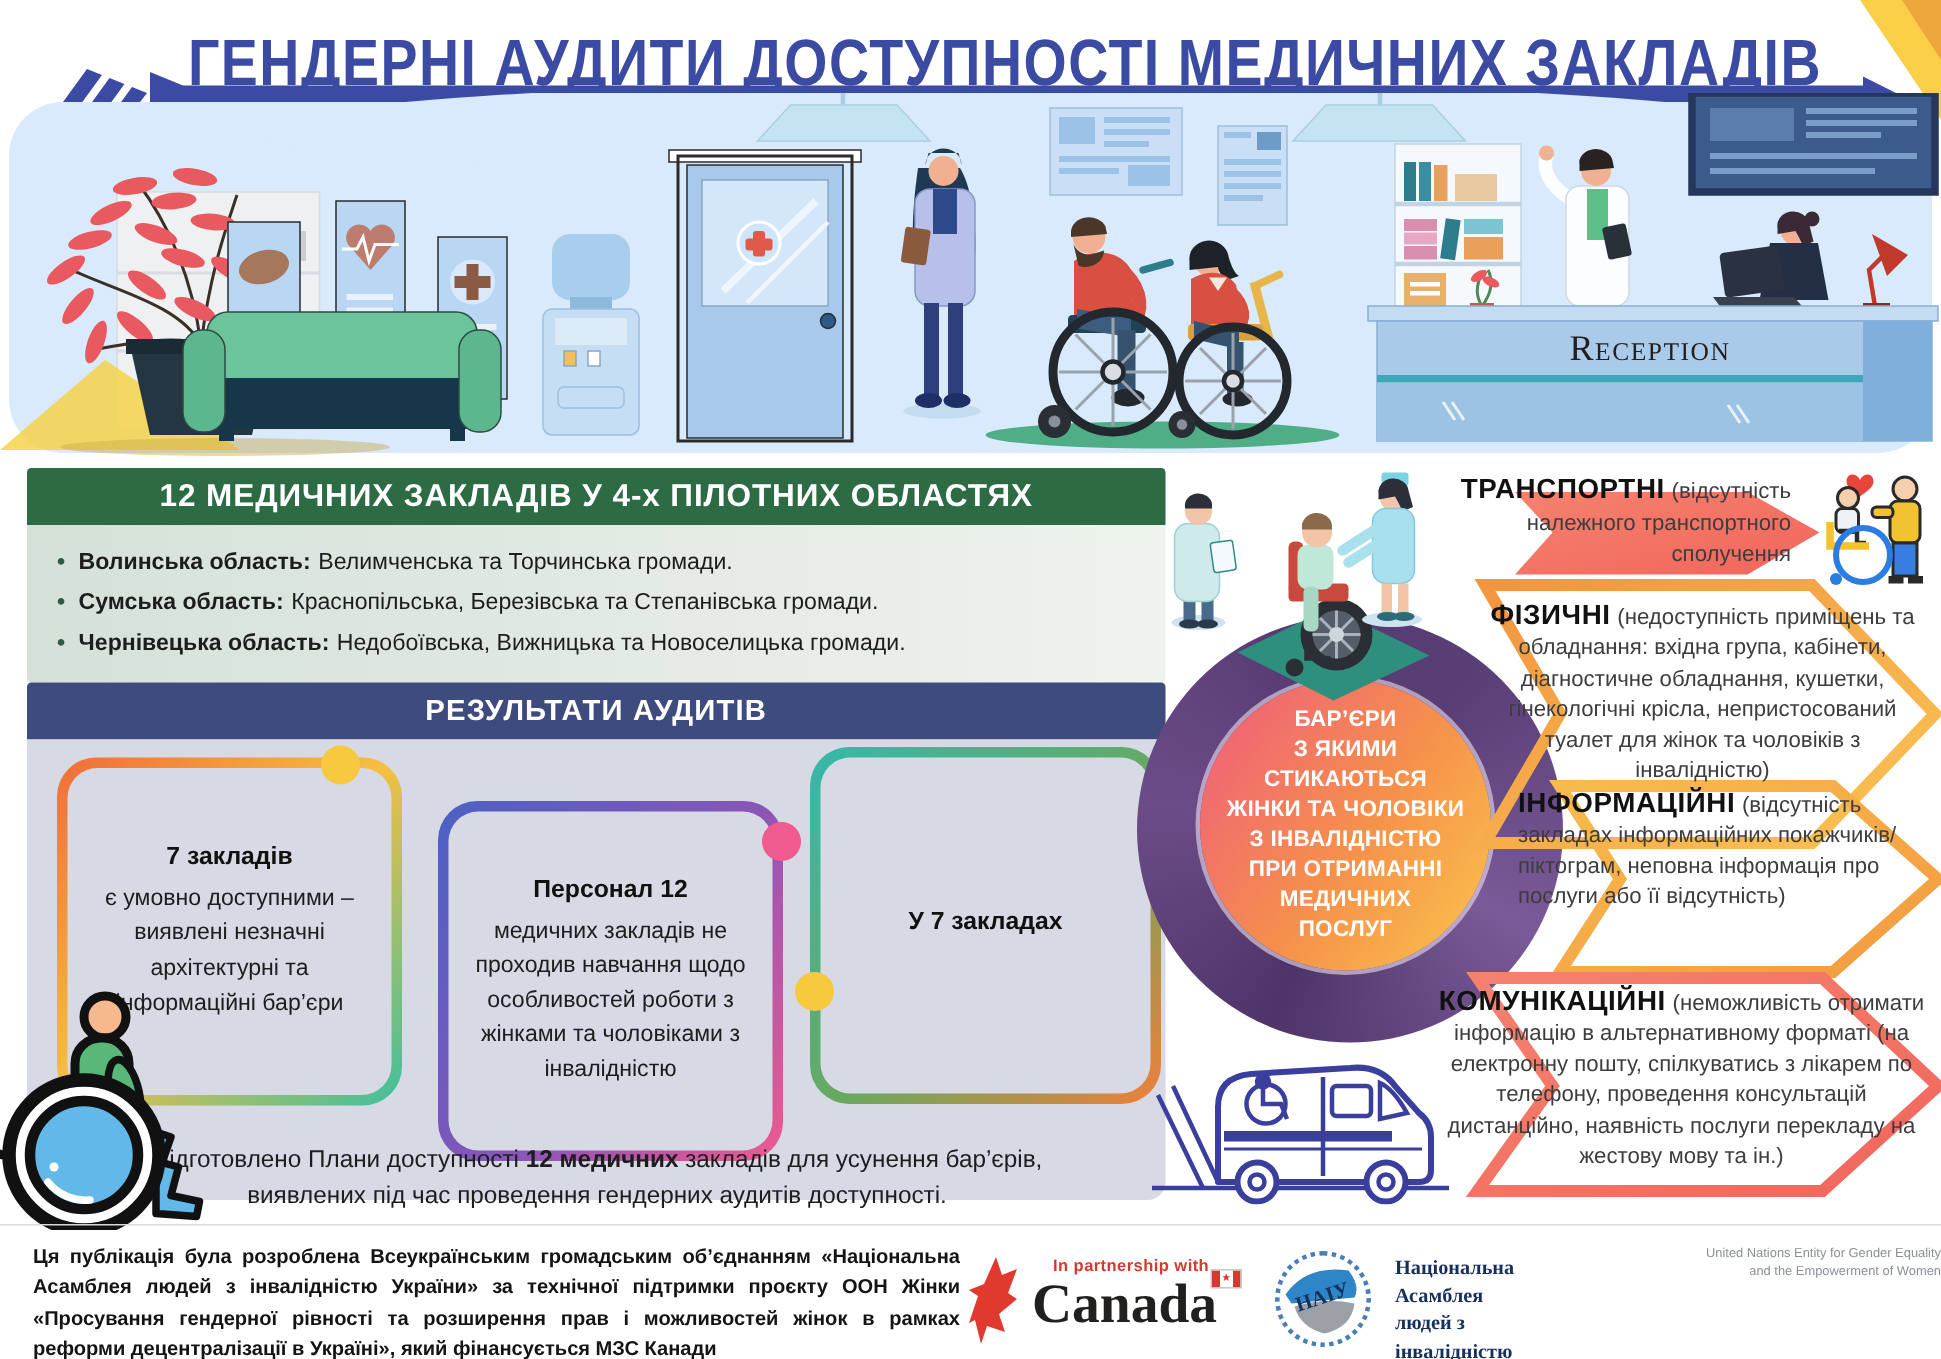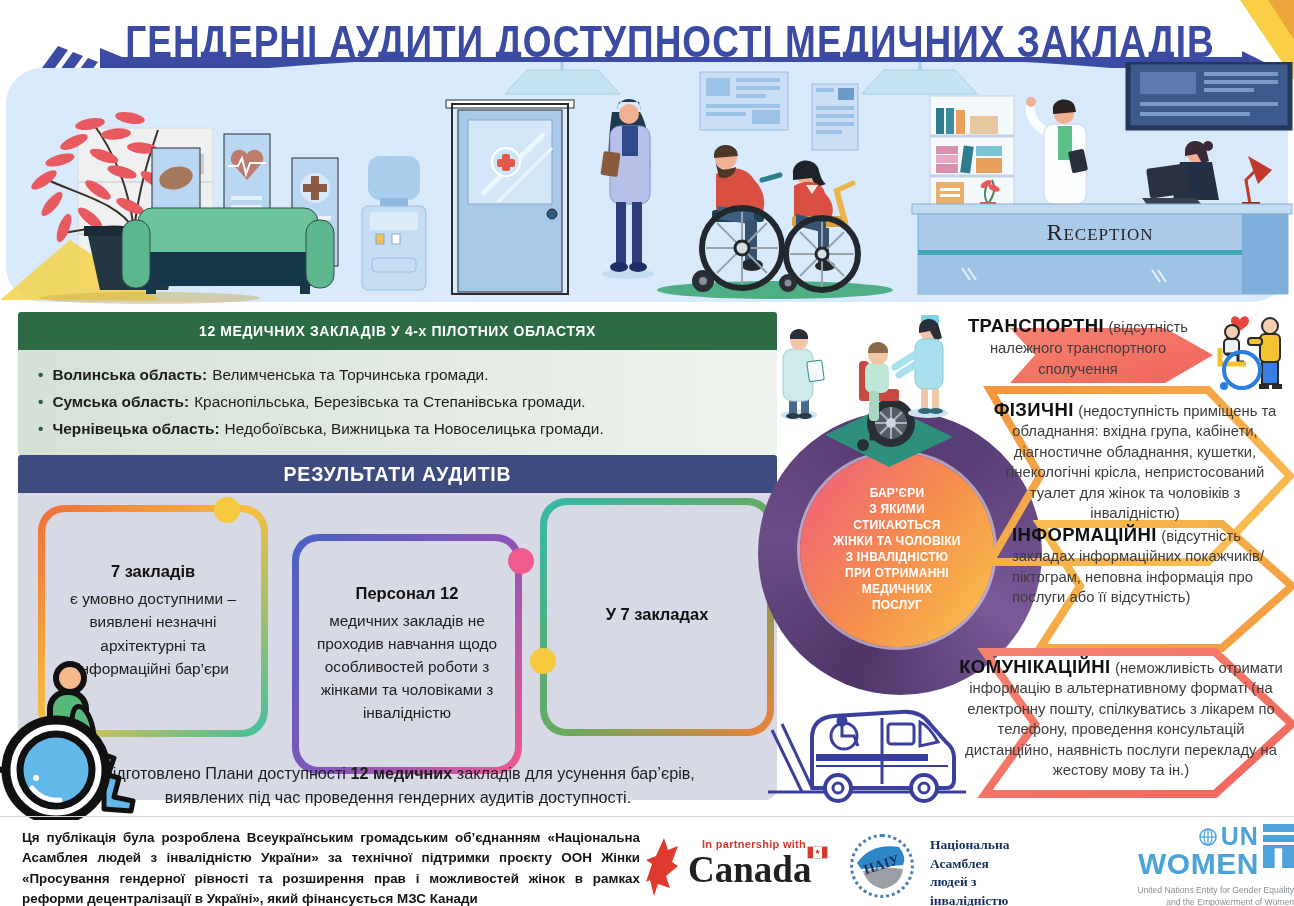--- a/index.html
+++ b/index.html
@@ -14,21 +14,21 @@
   .shaft-tip{left:1242px;top:51px;width:0;height:0;border-left:26px solid #3b4aa3;
              border-top:13px solid transparent;border-bottom:13px solid transparent;}
   .corner-y{left:1240px;top:0;width:54px;height:80px;background:#f8cf47;
             clip-path:polygon(0 0,100% 0,100% 100%);}
   .corner-o{left:1268px;top:0;width:26px;height:40px;background:#eda63c;
             clip-path:polygon(0 0,100% 0,100% 100%);}
 
   
   .pilot{left:18px;top:312px;width:759px;}
   .pilot-h{height:38px;line-height:38px;background:#2d6b45;color:#fff;text-align:center;
-           font-size:14px;font-weight:800;letter-spacing:.6px;border-radius:3px 3px 0 0;}
+           font-size:21px;font-weight:800;letter-spacing:.6px;border-radius:3px 3px 0 0;}
   .pilot-b{background:linear-gradient(90deg,#d5e1d7,#eef3ee);padding:11px 12px 13px 20px;border-radius:0 0 3px 3px;}
   .p-row{font-size:15.4px;color:#1d1d1d;line-height:27px;}
   .p-row .p-dot{color:#2d5c41;font-weight:700;margin-right:9px;}
   .p-row b{margin-right:5px;}
 
   
   .res-banner{left:18px;top:455px;width:759px;height:38px;line-height:38px;background:#3e4b7e;
               color:#fff;text-align:center;font-size:19.5px;font-weight:700;letter-spacing:.8px;border-radius:3px 3px 0 0;}
   .res-body{left:18px;top:493px;width:759px;height:307px;background:#d7d9e4;border-radius:0 0 12px 12px;}
   .card{border-radius:26px;padding:7px;box-sizing:border-box;}
@@ -44,25 +44,25 @@
   .dot-p2{left:508px;top:548px;background:#ef5a8f;}
   .dot-y3{left:530px;top:648px;background:#f6c93f;}
   .note{left:88px;top:746px;width:620px;text-align:center;font-size:16.2px;color:#1d1d1d;line-height:1.45;}
 
   
   .ring{left:758px;top:411px;width:284px;height:284px;border-radius:50%;
         background:conic-gradient(from 40deg,#5a3e76,#7a5a98 22%,#4e3468 45%,#6c4c88 66%,#563a72 85%,#5a3e76);}
   .bcircle{left:800px;top:453px;width:194px;height:194px;border-radius:50%;color:#fff;
            background:linear-gradient(125deg,#f0607a 5%,#f5914b 55%,#fbc04b 95%);
            box-shadow:0 0 0 3px rgba(235,225,242,.6);display:flex;align-items:center;justify-content:center;}
-  .bcircle p{margin:0;white-space:pre-line;text-align:center;font-size:12px;font-weight:800;line-height:1.33;letter-spacing:.2px;}
+  .bcircle p{margin:0;white-space:pre-line;text-align:center;font-size:15px;font-weight:800;line-height:1.33;letter-spacing:.2px;}
   .b-item{margin:0;}
   .b-item .b-head{font-size:18.5px;font-weight:800;color:#111;letter-spacing:.4px;}
   .b-item .b-body{font-size:14.8px;color:#3d3d3d;line-height:1.38;}
-  .bi1{left:962px;top:314px;width:232px;text-align:center;line-height:1.3;}
+  .bi1{left:962px;top:314px;width:232px;text-align:right;line-height:1.3;}
   .bi2{left:988px;top:399px;width:294px;text-align:center;}
   .bi3{left:1012px;top:524px;width:280px;text-align:left;}
   .bi4{left:955px;top:656px;width:332px;text-align:center;}
 
   
   .f-line{left:0;top:816px;width:1294px;height:1px;background:#d9d9d9;}
   .attr{left:22px;top:828px;width:618px;font-size:13.4px;font-weight:600;color:#141414;
         text-align:justify;line-height:1.52;margin:0;}
   .canada{left:644px;top:830px;width:170px;}
   .partner{font-size:11px;font-weight:700;color:#d6392e;letter-spacing:.3px;margin:8px 0 0 46px;padding-left:12px;}
@@ -532,34 +532,19 @@
       </svg>
     </div>
     <div class="naiu-txt">
       <div>Національна Асамблея</div>
       <div>людей з інвалідністю України</div>
 
     </div>
   </div>
 
   <div class="abs unw">
-    <div class="unw-row">
-      <div class="unw-col" style="flex:1">
-        <div class="unw-top">
-          <svg width="20" height="20" viewBox="0 0 20 20" style="margin-right:3px">
-            <circle cx="10" cy="10" r="8" fill="none" stroke="#4ba3d9" stroke-width="1.5"></circle>
-            <line x1="2" y1="10" x2="18" y2="10" stroke="#4ba3d9" stroke-width="1.2"></line>
-            <line x1="10" y1="2" x2="10" y2="18" stroke="#4ba3d9" stroke-width="1.2"></line>
-            <ellipse cx="10" cy="10" rx="4" ry="8" fill="none" stroke="#4ba3d9" stroke-width="1.2"></ellipse>
-          </svg>
-          <span class="unw-un">UN</span>
-        </div>
-        <div class="unw-women">WOMEN</div>
-      </div>
-      <div class="unw-sym"></div>
-    </div>
     <div class="unw-tag">
       <span>United Nations Entity for Gender Equality</span><br>
       <span>and the Empowerment of Women</span>
     </div>
   </div>
 
 </div>
 
 </body></html>

